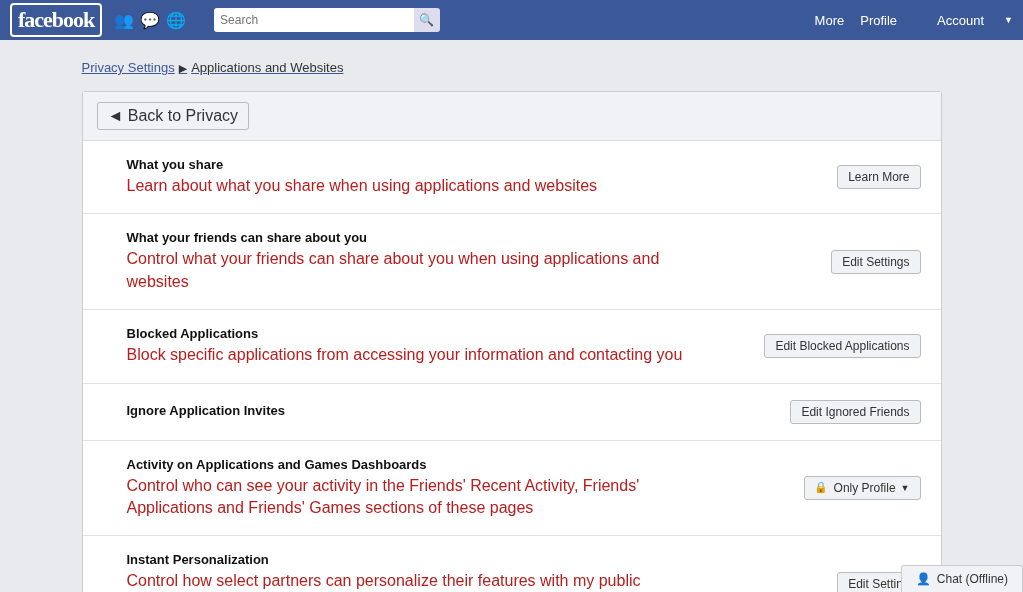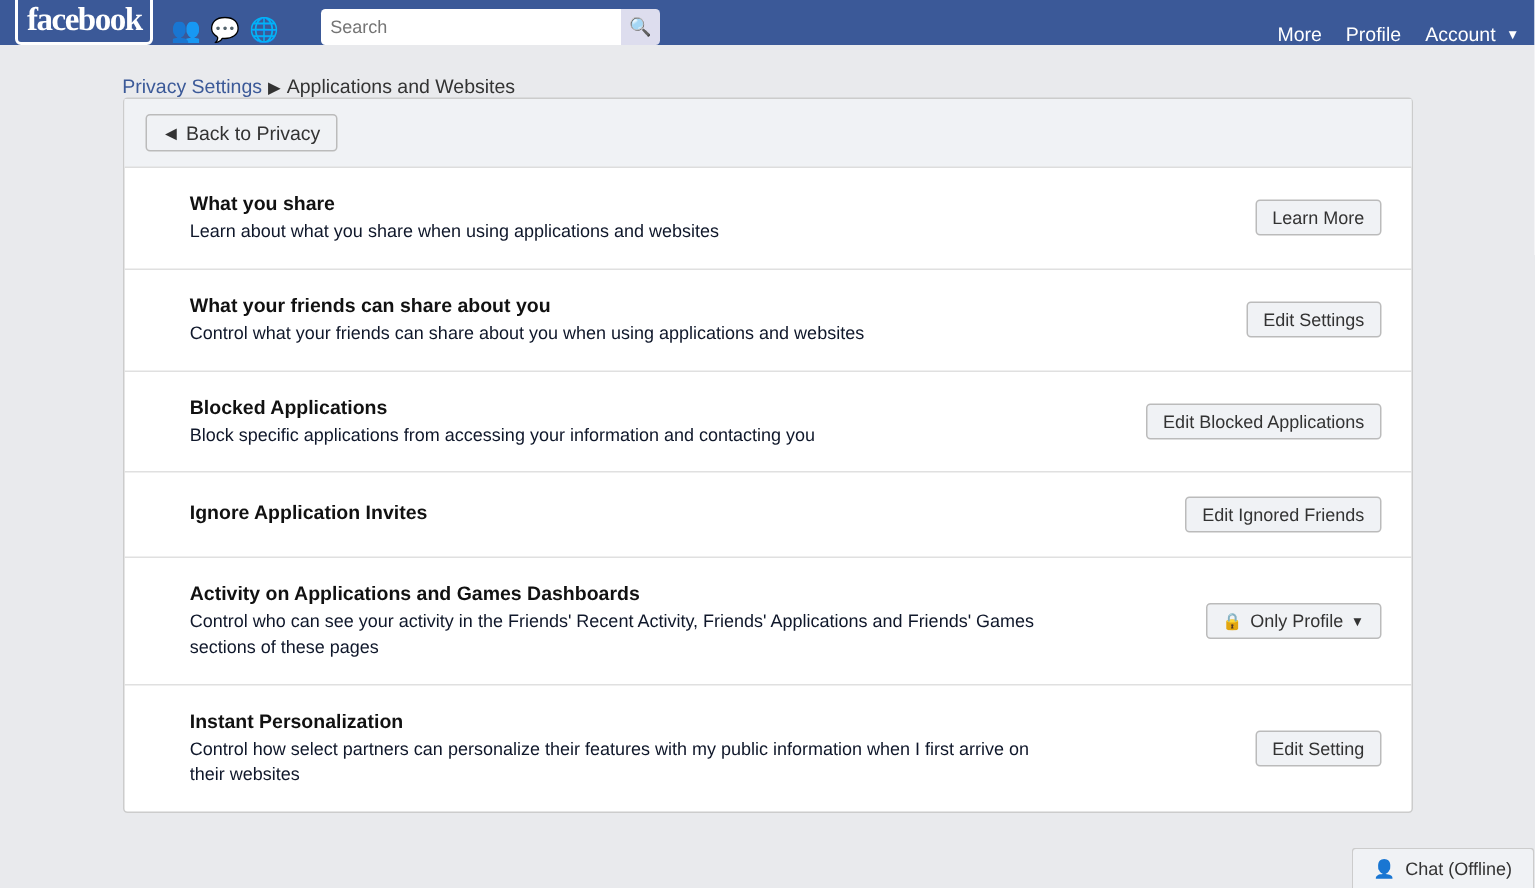--- a/index.html
+++ b/index.html
@@ -1,23 +1,23 @@
 <!DOCTYPE html>
 <html><head>
   <meta charset="utf-8">
   <style>
     * { margin: 0; padding: 0; box-sizing: border-box; }
     body { font-family: Arial, Helvetica, sans-serif; font-size: 13px; background: #e9eaed; color: #333; }
 
     
     #topbar {
       background: #3b5998;
-      height: 30px;
-      display: flex;
-      align-items: flex-end;
+      height: 40px;
+      display: flex;
+      align-items: center;
       padding: 0 10px;
       gap: 8px;
     }
     #fb-logo {
       color: white;
       font-size: 22px;
       font-weight: bold;
       font-family: Georgia, serif;
       background: #3b5998;
       padding: 2px 6px;
@@ -69,42 +69,45 @@
       font-size: 13px;
     }
     #nav-right a {
       color: white;
       text-decoration: none;
       cursor: pointer;
     }
     #account-menu {
       display: flex;
       align-items: center;
-      gap: 7px;
+      gap: 20px;
       cursor: pointer;
       color: white;
+      margin-left: 24px;
     }
     #account-arrow {
       font-size: 9px;
     }
 
     
     #main-content {
       max-width: 900px;
       margin: 20px auto;
       padding: 0 20px;
     }
 
     
     #breadcrumb {
       font-size: 13px;
       color: #3b5998;
+      margin-bottom: 16px;
       display: flex;
       align-items: flex-end;
       gap: 4px;
+      text-decoration: underline;
     }
     #breadcrumb-privacy {
       color: #3b5998;
       cursor: pointer;
     }
     #breadcrumb-arrow {
       color: #333;
       font-size: 11px;
     }
     #breadcrumb-current {
@@ -122,21 +125,21 @@
     #back-row {
       background: #f0f2f5;
       border-bottom: 1px solid #ddd;
       padding: 10px 14px;
     }
     #back-btn {
       background: #f0f2f5;
       border: 1px solid #bbb;
       border-radius: 3px;
       padding: 4px 10px;
-      font-size: 13px;
+      font-size: 16px;
       color: #333;
       cursor: pointer;
       display: flex;
       align-items: center;
       gap: 4px;
     }
 
     
     .setting-row {
       display: flex;
@@ -147,22 +150,22 @@
     }
     .setting-row:last-child { border-bottom: none; }
     .setting-left { flex: 1; max-width: 580px; margin-left: 24px; }
     .setting-title {
       font-weight: bold;
       font-size: 13px;
       color: #111;
       margin-bottom: 3px;
     }
     .setting-desc {
-      font-size: 12px;
-      color: #0f172a;
+      font-size: 16px;
+      color: #b91c1c;
       line-height: 1.4;
     }
     .setting-right { margin-left: 4px; flex-shrink: 0; }
 
     
     .action-btn {
       background: #f0f2f5;
       border: 1px solid #bbb;
       border-radius: 3px;
       padding: 4px 10px;

